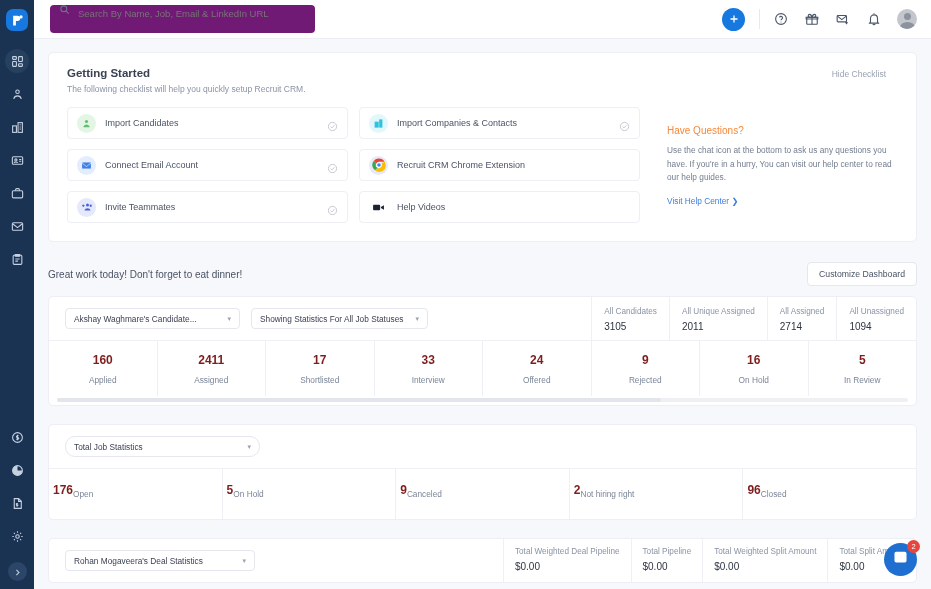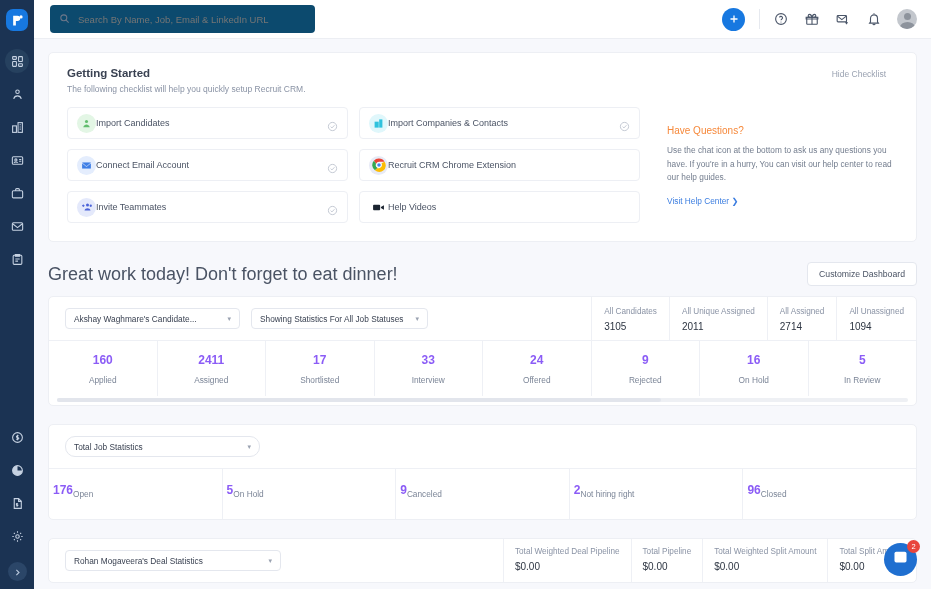--- a/index.html
+++ b/index.html
@@ -48,22 +48,22 @@
   .main { flex: 1; display: flex; flex-direction: column; min-width: 0; }
   .header {
     height: 39px; background: #ffffff;
     border-bottom: 1px solid #eceef3;
     display: flex; align-items: center;
     padding: 0 14px 0 16px;
     flex: 0 0 39px;
   }
   .search-box {
     width: 265px; height: 24px;
-    background: #0c4a6e; border-radius: 4px;
-    display: flex; align-items: center;
+    background: #701a75; border-radius: 4px;
+    display: flex; align-items: flex-end;
     padding: 14px 9px; gap: 8px;
   }
   .search-box input {
     border: none; background: transparent; outline: none;
     font-size: 9.5px; color: #8a93a5;
     font-family: "Liberation Sans", sans-serif;
     width: 100%;
   }
   .header-right { margin-left: auto; display: flex; align-items: center; gap: 0; }
   .plus-btn {
@@ -106,21 +106,21 @@
   .gs-sub { font-size: 8.5px; color: #8a93a5; margin-bottom: 13px; }
   .hide-checklist {
     position: absolute; top: 16px; right: 30px;
     font-size: 8.5px; color: #9aa2b1;
   }
   .gs-body { display: flex; gap: 0; }
   .gs-cols { display: flex; gap: 11px; flex: 0 0 573px; }
   .gs-col { display: flex; flex-direction: column; gap: 10px; width: 281px; }
   .chk-item {
     height: 32px; border: 1px solid #edeff4; border-radius: 4px;
-    display: flex; align-items: center; padding: 0 9px; 
+    display: flex; align-items: center; padding: 0 9px; gap: 9px;
     background: #fff;
   }
   .chk-ico {
     width: 19px; height: 19px; border-radius: 50%;
     display: flex; align-items: center; justify-content: center;
     flex: 0 0 19px;
   }
   .chk-ico.green { background: #e3f6e5; color: #62bd6e; }
   .chk-ico.blue { background: #e4edfd; color: #3f7fe6; }
   .chk-ico.indigo { background: #e4e9fb; color: #4a62d8; }
@@ -133,60 +133,60 @@
   .help-panel { padding-left: 27px; padding-top: 18px; flex: 1; }
   .help-title { font-size: 10px; color: #f6883a; margin-bottom: 8px; }
   .help-text { font-size: 8.3px; color: #737d8e; line-height: 1.65; }
   .help-link { font-size: 8.3px; color: #3b7de0; margin-top: 11px; display: inline-block; }
 
   
   .greet-row {
     display: flex; align-items: center;
     margin: 20px 14px 10px 14px;
   }
-  .greet { font-size: 18px; color: #4a5364; }
+  .greet { font-size: 10px; color: #4a5364; }
   .cust-btn {
     margin-left: auto;
     border: 1px solid #e4e7ee; background: #fff; border-radius: 4px;
     font-size: 8.7px; color: #4a5364;
     padding: 6px 11px; font-family: "Liberation Sans", sans-serif;
   }
 
   
   .stats-card { padding: 0; }
   .stats-top { display: flex; border-bottom: 1px solid #eef0f5; }
   .stats-filters { display: flex; align-items: center; gap: 11px; padding: 11px 0 11px 16px; flex: 1; }
   .select {
     height: 21px; border: 1px solid #e4e7ee; border-radius: 4px;
     background: #fff; display: flex; align-items: center;
     padding: 0 8px; gap: 10px; font-size: 8.3px; color: #3a4252;
   }
   .select .cv { color: #9aa2b1; font-size: 7px; margin-left: auto; }
   .select.w1 { width: 175px; }
   .select.w2 { width: 177px; }
   .select.w3 { width: 195px; border-radius: 10px; }
-  .select.w4 { width: 216px; }
+  .select.w4 { width: 190px; }
 
   .totals { display: flex; }
   .total-cell {
     border-left: 1px solid #eef0f5;
     padding: 9px 12px 8px 12px;
     display: flex; flex-direction: column; justify-content: center;
   }
   .total-lbl { font-size: 8.2px; color: #8a93a5; margin-bottom: 5px; white-space: nowrap; }
   .total-val { font-size: 10px; color: #2d3542; }
 
   .stats-row { display: flex; }
   .stat-cell {
     flex: 1; padding: 12px 4px 11px 4px;
     display: flex; flex-direction: column; align-items: center;
     border-right: 1px solid #eef0f5;
   }
   .stat-cell:last-child { border-right: none; }
-  .stat-num { font-size: 12px; font-weight: bold; color: #8b5cf6; margin-bottom: 8px; }
+  .stat-num { font-size: 12px; font-weight: bold; color: #7f1d1d; margin-bottom: 8px; }
   .stat-lbl { font-size: 8.3px; color: #7b8597; }
   .hscroll { height: 9px; padding: 2px 8px 3px 8px; }
   .hscroll-track { height: 4px; background: #eef0f4; border-radius: 2px; position: relative; }
   .hscroll-thumb { position: absolute; left: 0; top: 0; height: 4px; width: 71%; background: #e2e5ec; border-radius: 2px; }
 
   
   .job-card { margin-top: 18px; }
   .job-top { padding: 11px 0 11px 16px; border-bottom: 1px solid #eef0f5; }
   .job-row { display: flex; }
   .job-cell {

